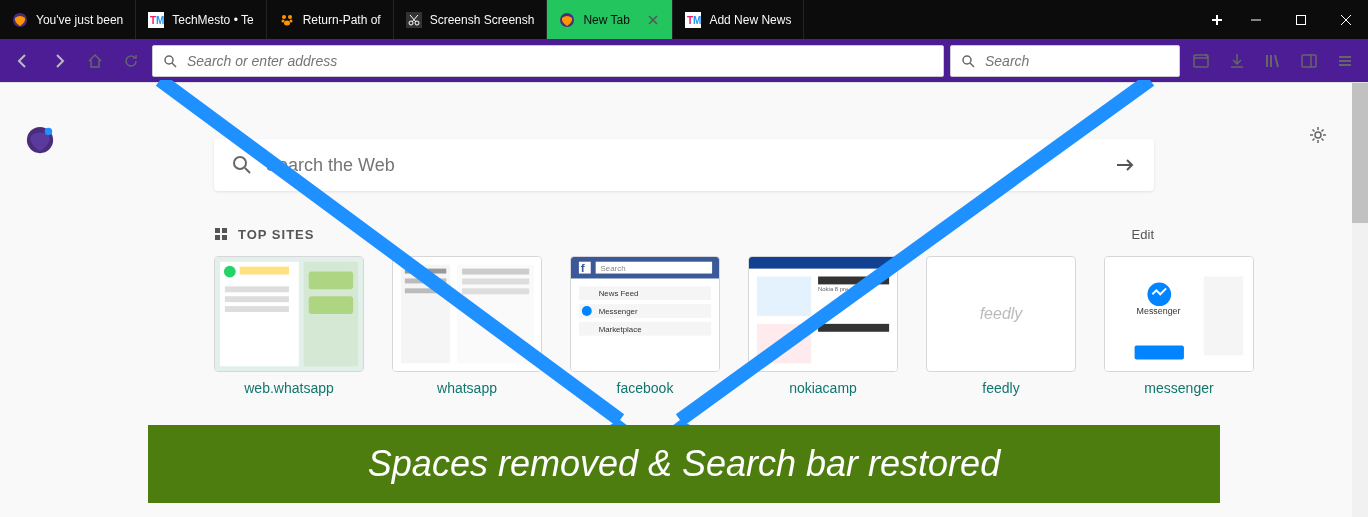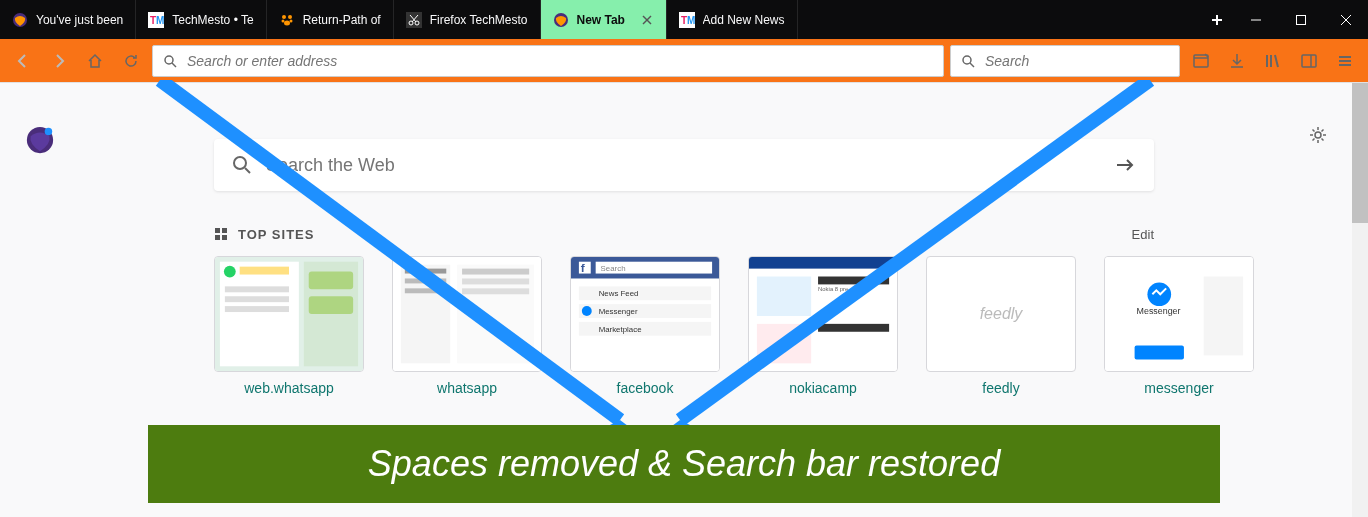--- a/index.html
+++ b/index.html
@@ -2,30 +2,30 @@
 <html><head>
   <meta charset="utf-8">
   <style>
     * { margin: 0; padding: 0; box-sizing: border-box; font-family: "Segoe UI", Arial, sans-serif; }
     body { width: 1368px; height: 517px; background: #fff; overflow: hidden; position: relative; }
 
     
     .title-bar { background: #0c0c0d; height: 39px; display: flex; align-items: stretch; }
     .tabs { display: flex; flex: 1; }
     .tab { display: flex; align-items: center; gap: 8px; padding: 0 12px; color: #f9f9fa; font-size: 12px; border-right: 1px solid #252526; min-width: 126px; max-width: 155px; cursor: pointer; }
-    .tab.active { background: #86efac; color: #0c0c0d; font-weight: bold; }
+    .tab.active { background: #22c55e; color: #0c0c0d; }
     .tab .favicon { width: 16px; height: 16px; flex-shrink: 0; }
     .tab .tab-label { white-space: nowrap; overflow: hidden; text-overflow: ellipsis; flex: 1; }
     .tab .close { width: 14px; height: 14px; flex-shrink: 0; }
     .newtab-btn { width: 32px; display: flex; align-items: center; justify-content: center; color: #fff; cursor: pointer; }
     .win-controls { display: flex; }
     .win-btn { width: 45px; display: flex; align-items: center; justify-content: center; color: #fff; cursor: pointer; }
 
     
-    .nav-bar { height: 44px; background: #f97316; display: flex; align-items: center; gap: 6px; padding: 5px 8px; border-bottom: 1px solid #e1e1e2; }
+    .nav-bar { height: 44px; background: #4c1d95; display: flex; align-items: center; gap: 6px; padding: 5px 8px; border-bottom: 1px solid #e1e1e2; }
     .nav-icon { width: 30px; height: 30px; display: flex; align-items: center; justify-content: center; color: #666; cursor: pointer; border-radius: 2px; }
     .nav-icon.disabled { color: #bbb; cursor: default; }
     .urlbar, .searchbar { height: 32px; border: 1px solid #ccc; border-radius: 2px; display: flex; align-items: center; padding: 0 10px; gap: 10px; background: #fff; }
     .urlbar { flex: 1; }
     .searchbar { width: 230px; }
     .urlbar input, .searchbar input { border: none; outline: none; font-size: 14px; font-style: italic; color: #666; flex: 1; background: transparent; }
     .ico { color: #666; }
 
     
     .content { position: relative; height: 434px; background: #f9f9fa; overflow: hidden; }
@@ -84,21 +84,21 @@
       <span class="tab-label">Return-Path of</span>
     </div>
     <div class="tab">
       <svg class="favicon" viewBox="0 0 16 16">
           <rect width="16" height="16" fill="#333"></rect>
           <circle cx="5" cy="11" r="2" fill="none" stroke="#fff"></circle>
           <circle cx="11" cy="11" r="2" fill="none" stroke="#fff"></circle>
           <line x1="6" y1="10" x2="12" y2="3" stroke="#fff"></line>
           <line x1="10" y1="10" x2="4" y2="3" stroke="#fff"></line>
         </svg>
-      <span class="tab-label">Firefox TechMesto</span>
+      <span class="tab-label">Screensh Screensh</span>
     </div>
     <div class="tab active">
       <svg class="favicon" viewBox="0 0 16 16">
           <circle cx="8" cy="8" r="7" fill="#4a2d7a"></circle>
           <path d="M3 6 Q8 2 13 6 Q14 10 8 14 Q2 10 3 6" fill="#ff9500"></path>
         </svg>
       <span class="tab-label">New Tab</span>
       <svg class="close" viewBox="0 0 14 14">
           <line x1="3" y1="3" x2="11" y2="11" stroke="#555" stroke-width="1.5"></line>
           <line x1="11" y1="3" x2="3" y2="11" stroke="#555" stroke-width="1.5"></line>

